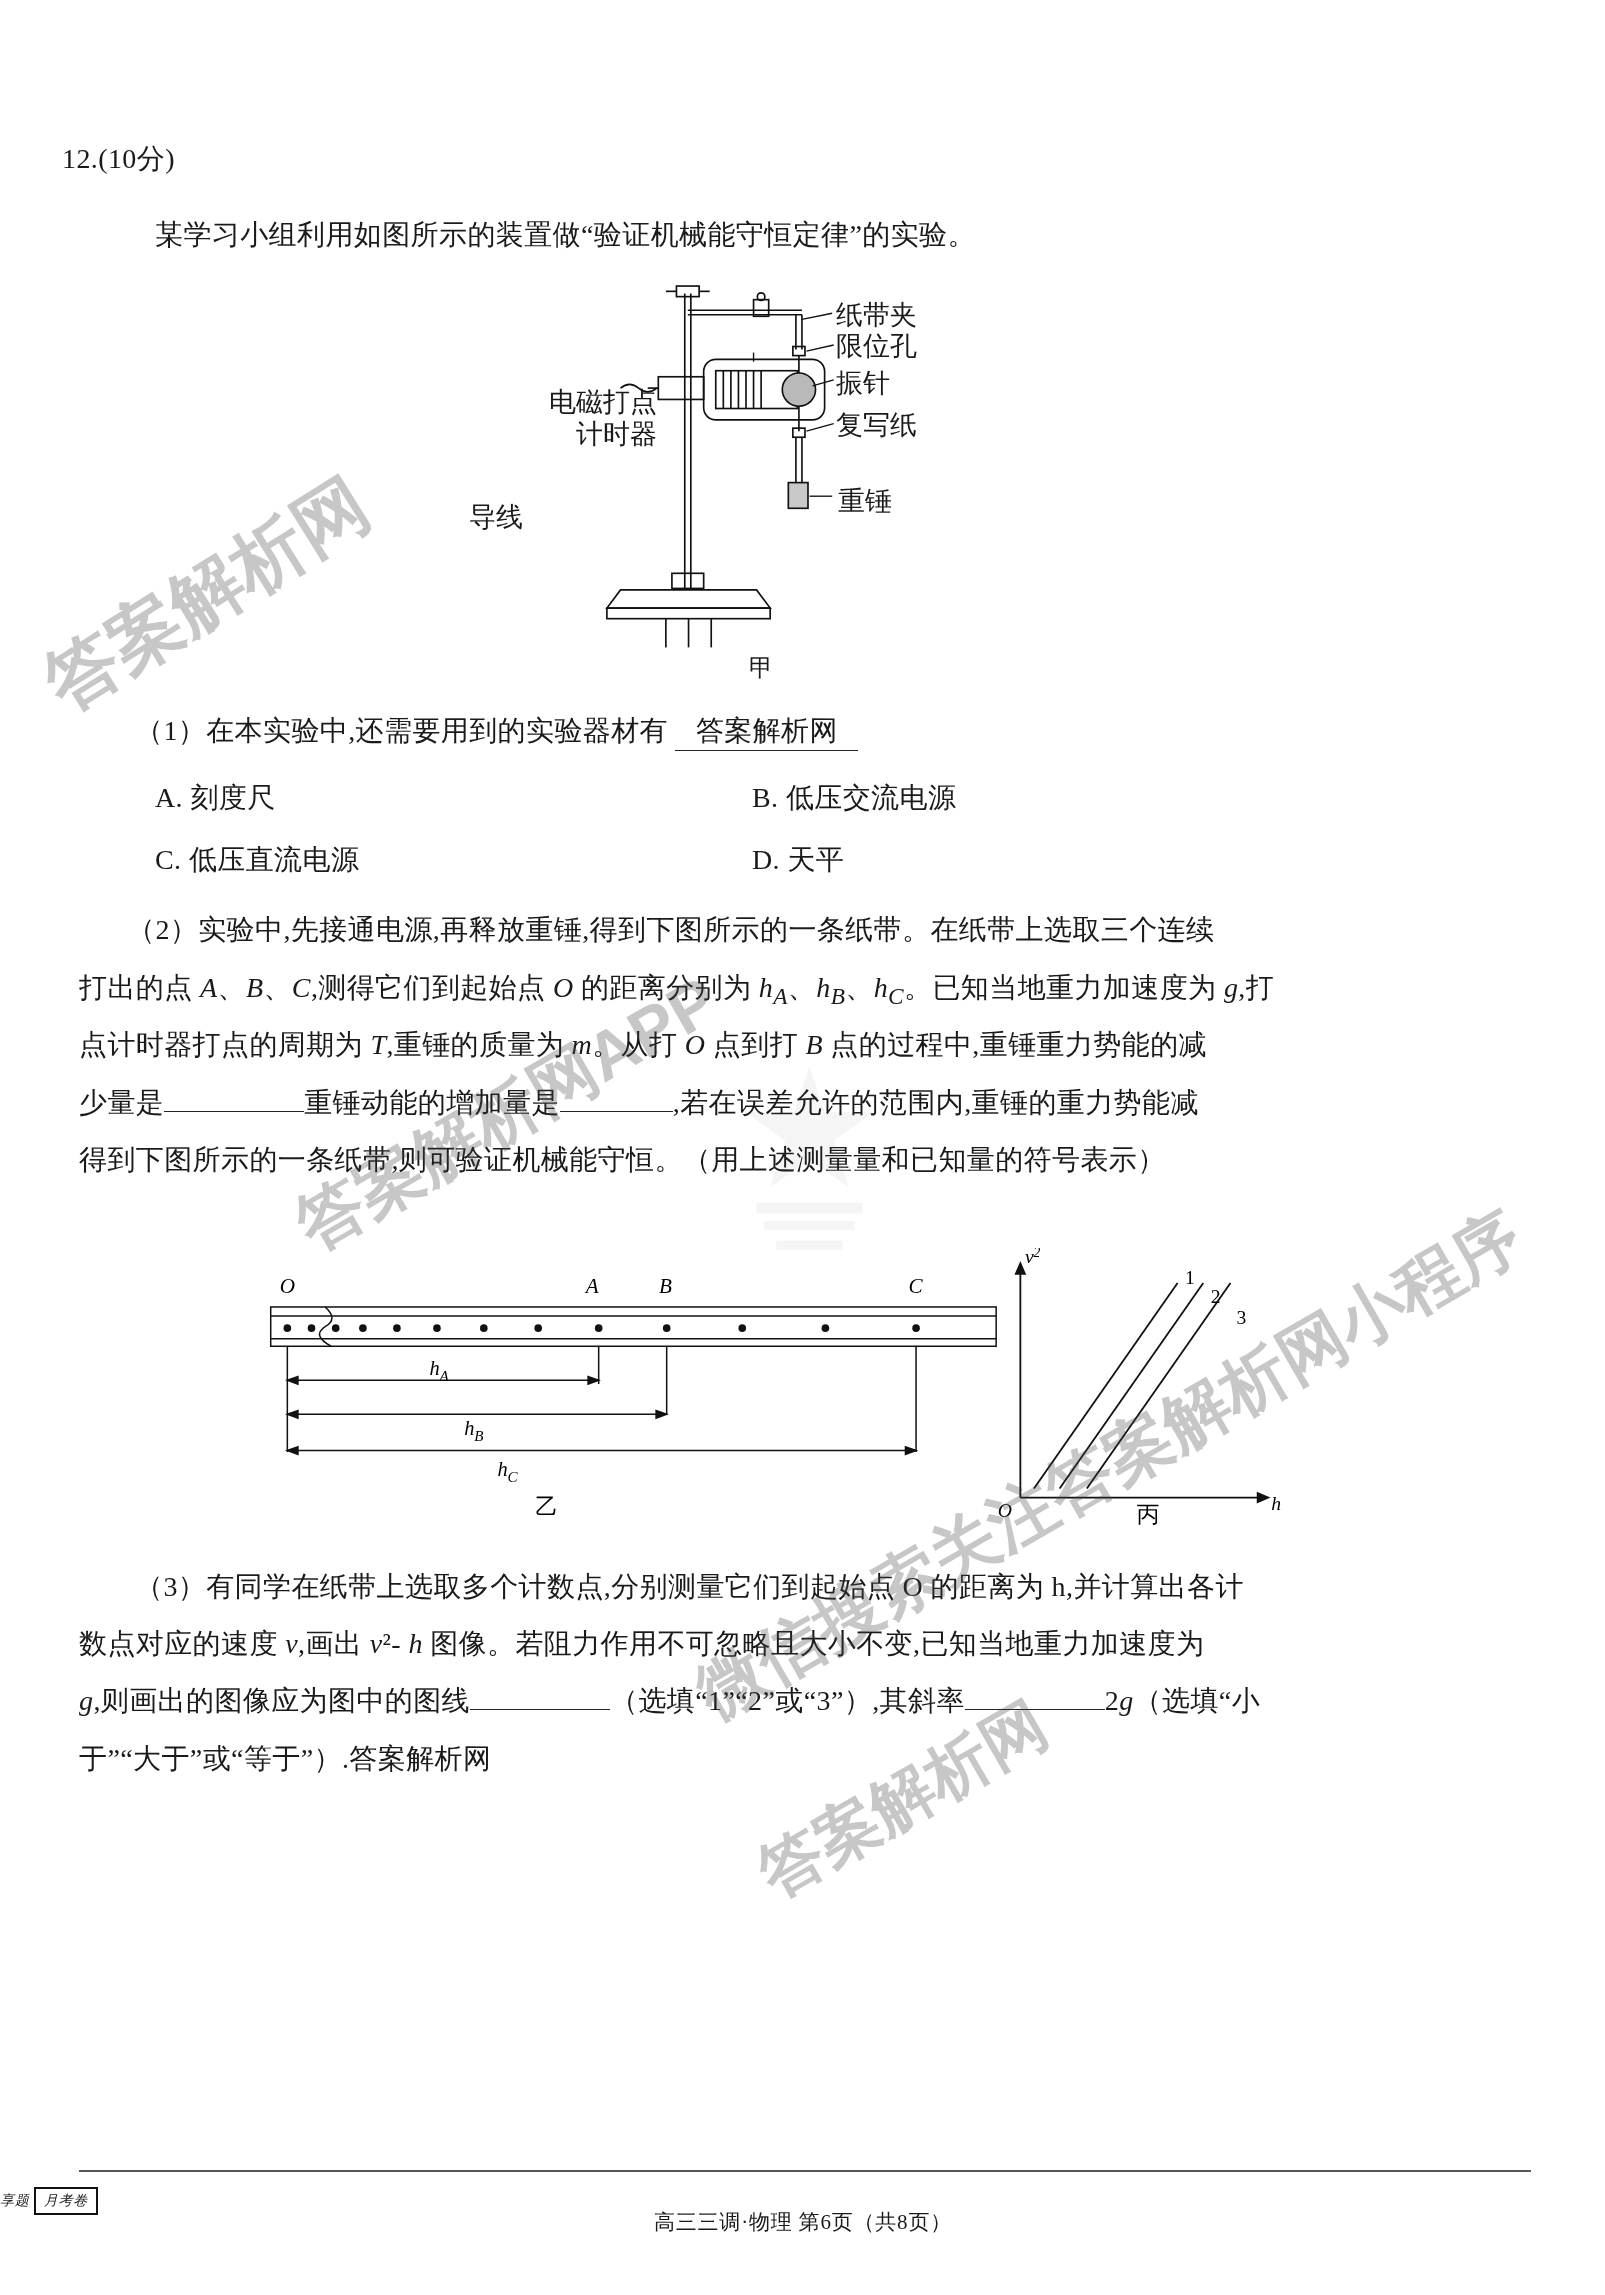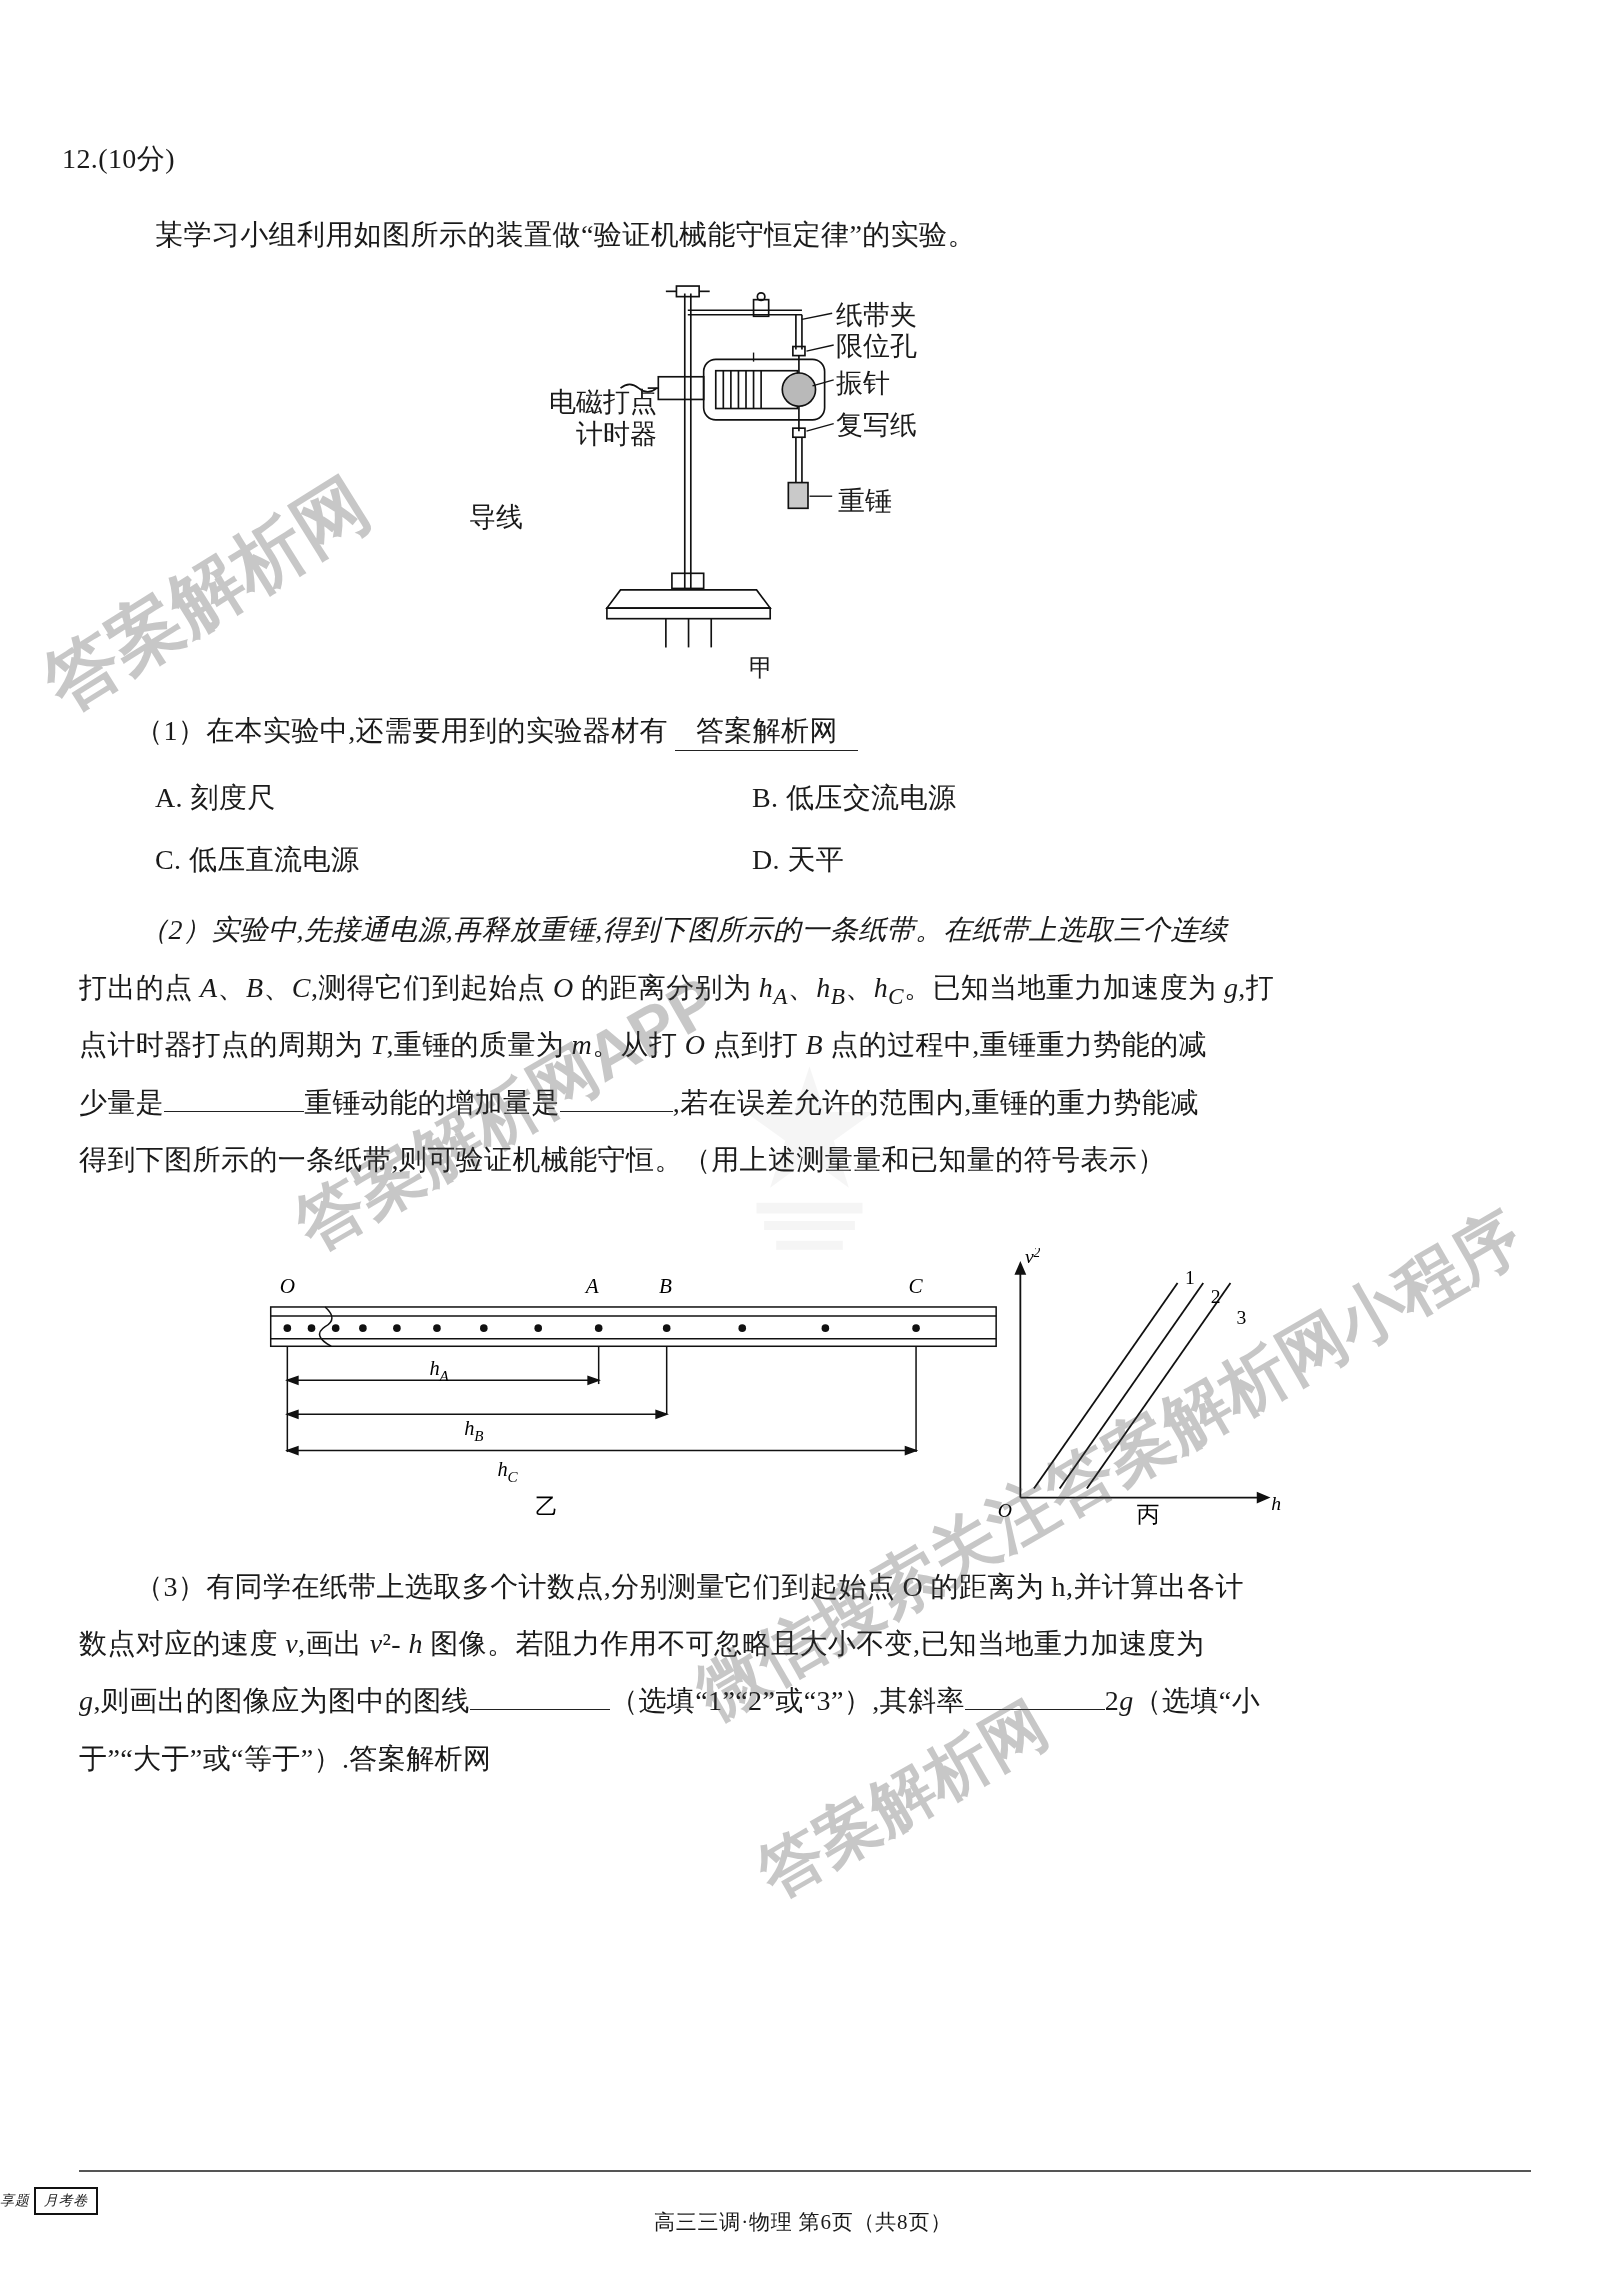--- a/index.html
+++ b/index.html
@@ -276,21 +276,21 @@
 
   <div class="optrow" style="left:155px; top:779px; width:1134px;">
     <span class="opt-a">A. 刻度尺</span>
     <span class="opt-b">B. 低压交流电源</span>
   </div>
   <div class="optrow" style="left:155px; top:841px; width:1134px;">
     <span class="opt-a">C. 低压直流电源</span>
     <span class="opt-b">D. 天平</span>
   </div>
 
-  <div class="para" style="left:140px; top:901px; width:1399px;font-style:italic;">（2）实验中,先接通电源,再释放重锤,得到下图所示的一条纸带。在纸带上选取三个连续</div>
+  <div class="para" style="left:127px; top:901px; width:1399px;">（2）实验中,先接通电源,再释放重锤,得到下图所示的一条纸带。在纸带上选取三个连续</div>
 
   <div class="para" style="left:79px; top:959px; width:1455px;">
     打出的点 <i>A</i>、<i>B</i>、<i>C</i>,测得它们到起始点 <i>O</i> 的距离分别为 <i>h<sub>A</sub></i>、<i>h<sub>B</sub></i>、<i>h<sub>C</sub></i>。已知当地重力加速度为 <i>g</i>,打
   </div>
 
   <div class="para" style="left:79px; top:1074px; width:1455px;">
     <span>少量是</span><span class="blank"></span><span>重锤动能的增加量是</span><span class="blank short"></span><span>,若在误差允许的范围内,重锤的重力势能减</span>
   </div>
 
   <div class="para" style="left:79px; top:1016px; width:1455px;">

